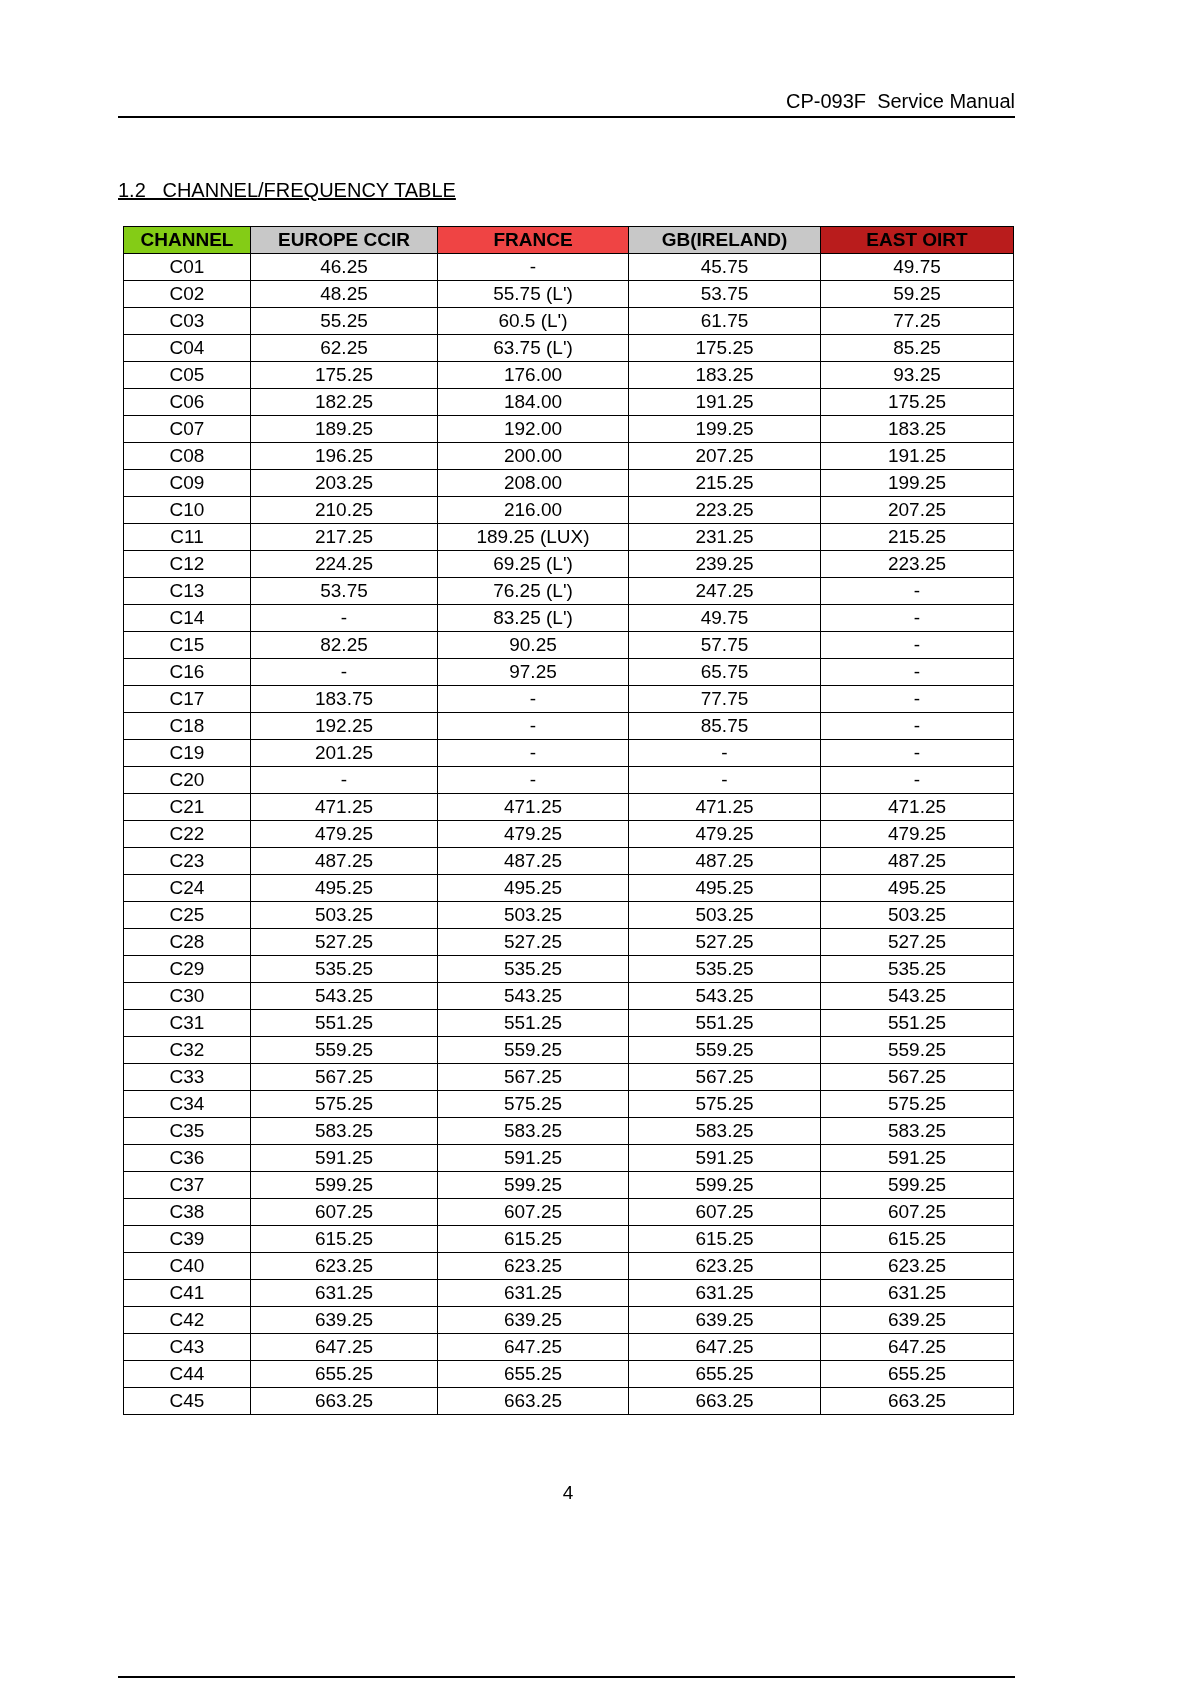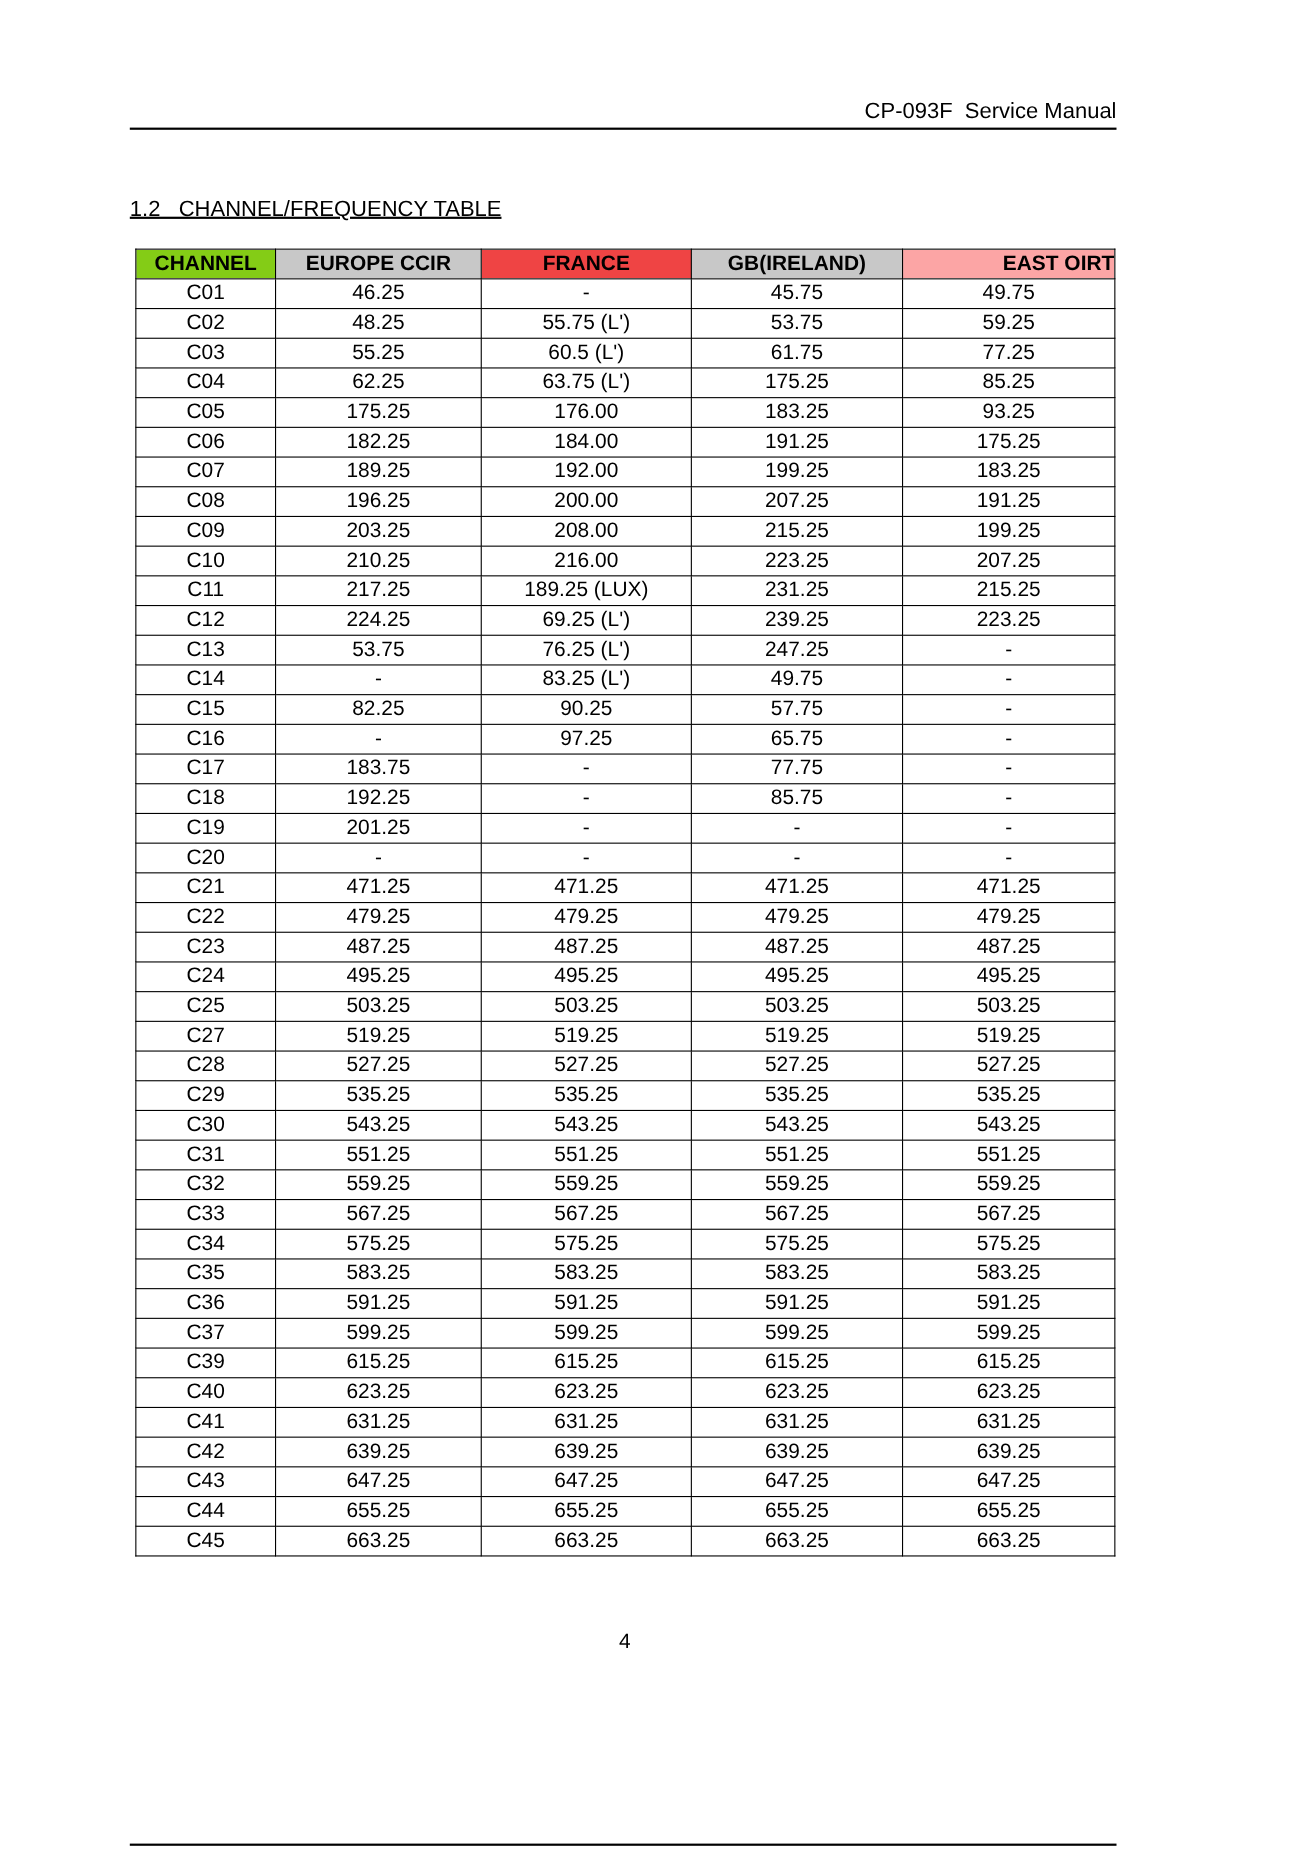--- a/index.html
+++ b/index.html
@@ -97,21 +97,21 @@
       <col style="width: 191px;">
       <col style="width: 192px;">
       <col style="width: 193px;">
     </colgroup>
   <thead id="table-head">
       <tr>
         <th style="background: #84cc16;">CHANNEL</th>
         <th style="background: rgb(200, 200, 200);">EUROPE CCIR</th>
         <th style="background: #ef4444;">FRANCE</th>
         <th style="background: rgb(200, 200, 200);">GB(IRELAND)</th>
-        <th style="background: #fca5a5; text-align: right;">EAST OIRT</th>
+        <th style="background: #b91c1c;">EAST OIRT</th>
       </tr>
     </thead>
   <tbody id="table-body">
       <tr>
         <td class="channel">C01</td>
         <td>46.25</td>
         <td>-</td>
         <td>45.75</td>
         <td>49.75</td>
       </tr>
@@ -277,27 +277,20 @@
         <td>495.25</td>
       </tr>
       <tr>
         <td class="channel">C25</td>
         <td>503.25</td>
         <td>503.25</td>
         <td>503.25</td>
         <td>503.25</td>
       </tr>
       <tr>
-        <td class="channel">C27</td>
-        <td>519.25</td>
-        <td>519.25</td>
-        <td>519.25</td>
-        <td>519.25</td>
-      </tr>
-      <tr>
         <td class="channel">C28</td>
         <td>527.25</td>
         <td>527.25</td>
         <td>527.25</td>
         <td>527.25</td>
       </tr>
       <tr>
         <td class="channel">C29</td>
         <td>535.25</td>
         <td>535.25</td>
@@ -354,20 +347,27 @@
         <td>591.25</td>
       </tr>
       <tr>
         <td class="channel">C37</td>
         <td>599.25</td>
         <td>599.25</td>
         <td>599.25</td>
         <td>599.25</td>
       </tr>
       <tr>
+        <td class="channel">C38</td>
+        <td>607.25</td>
+        <td>607.25</td>
+        <td>607.25</td>
+        <td>607.25</td>
+      </tr>
+      <tr>
         <td class="channel">C39</td>
         <td>615.25</td>
         <td>615.25</td>
         <td>615.25</td>
         <td>615.25</td>
       </tr>
       <tr>
         <td class="channel">C40</td>
         <td>623.25</td>
         <td>623.25</td>

